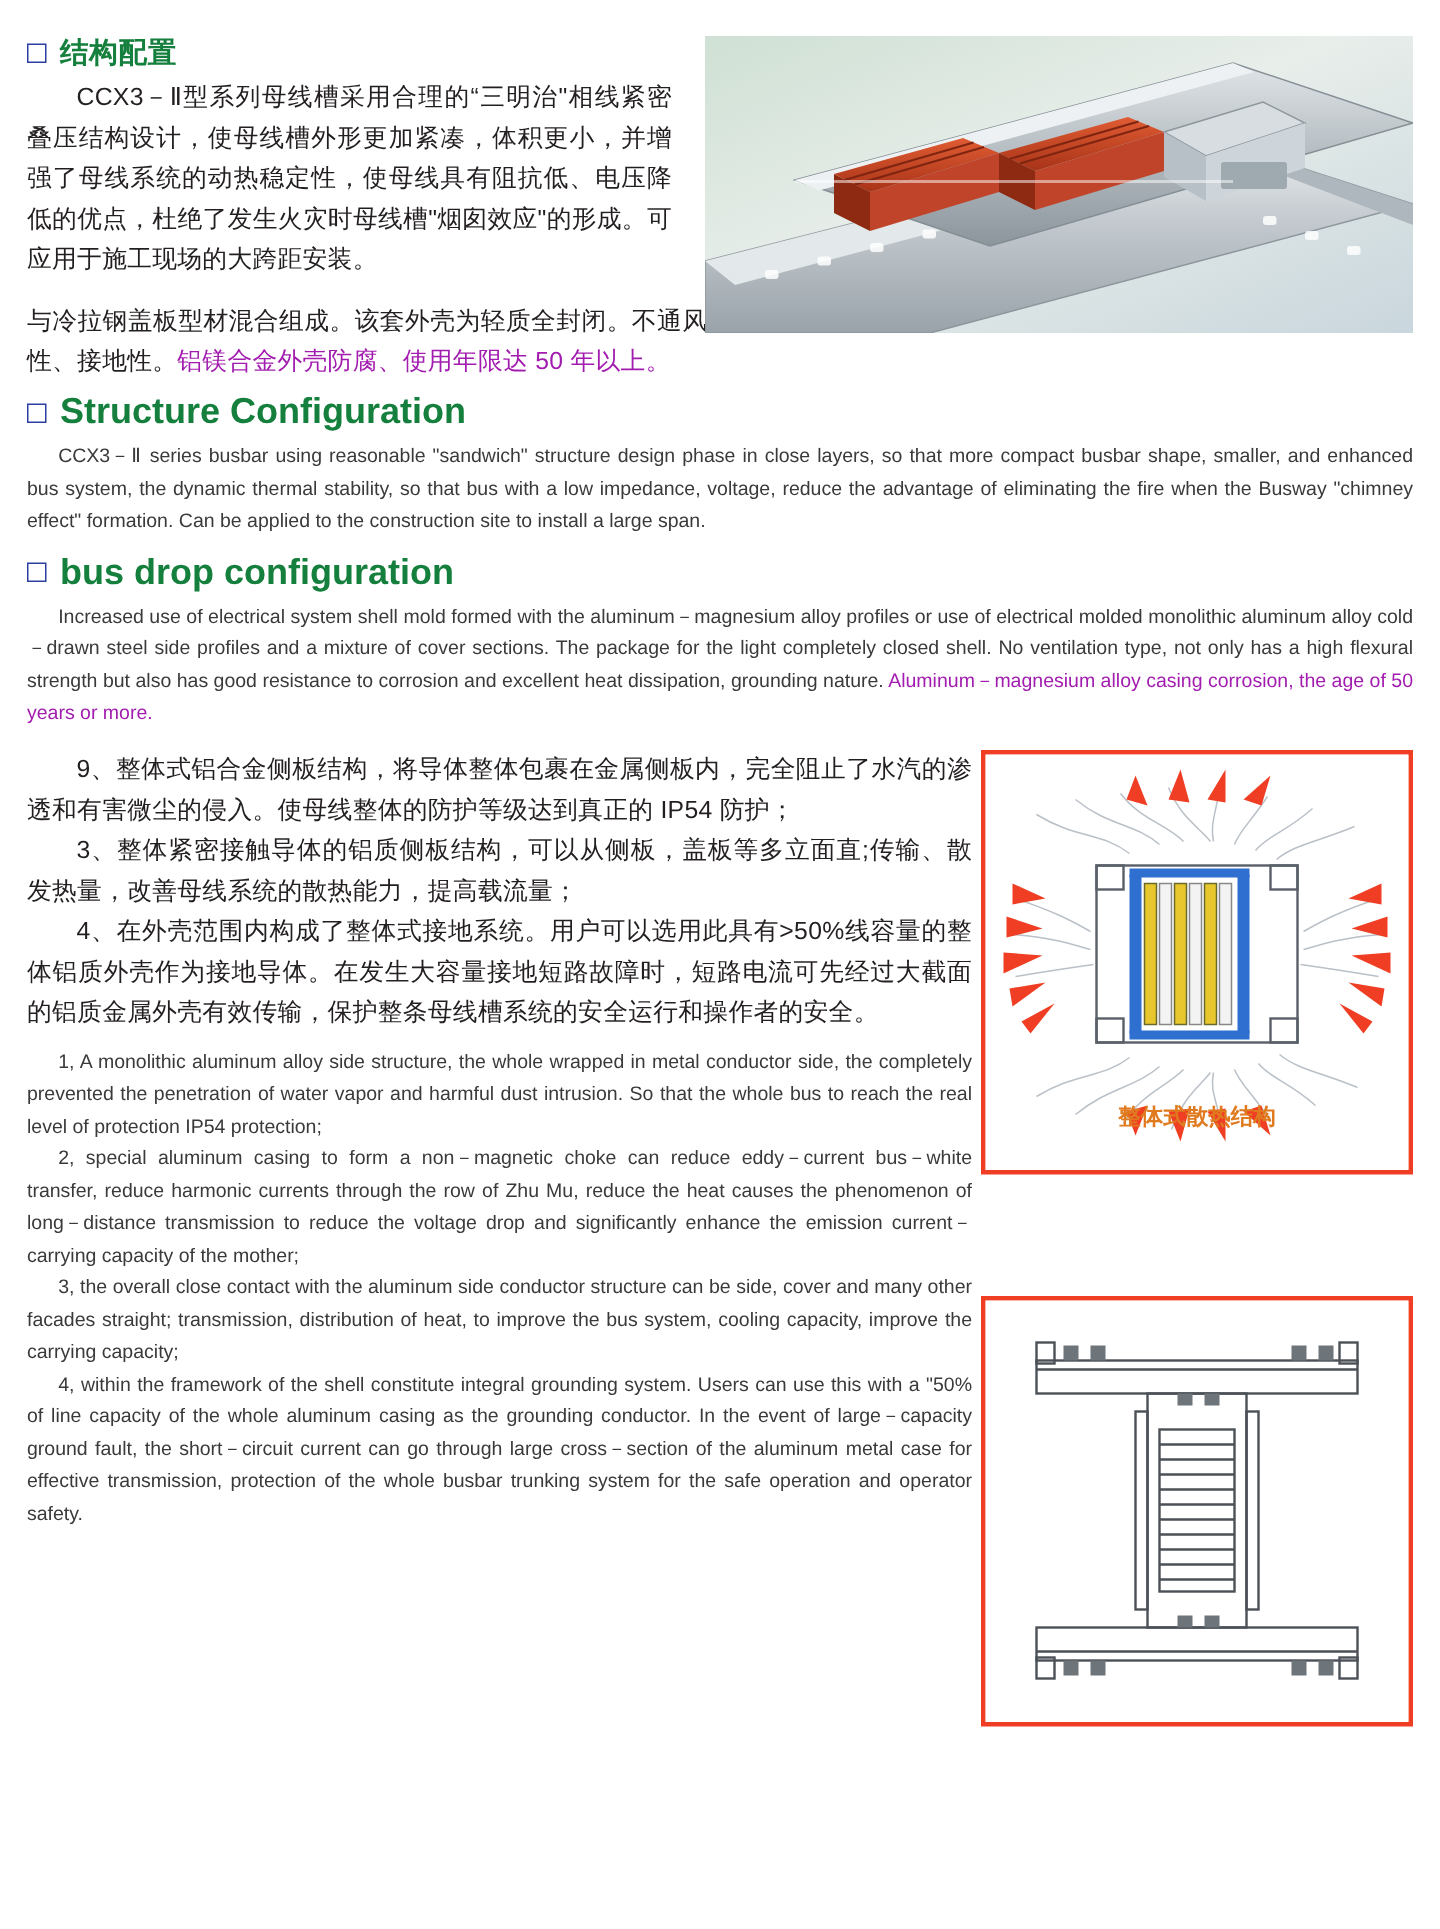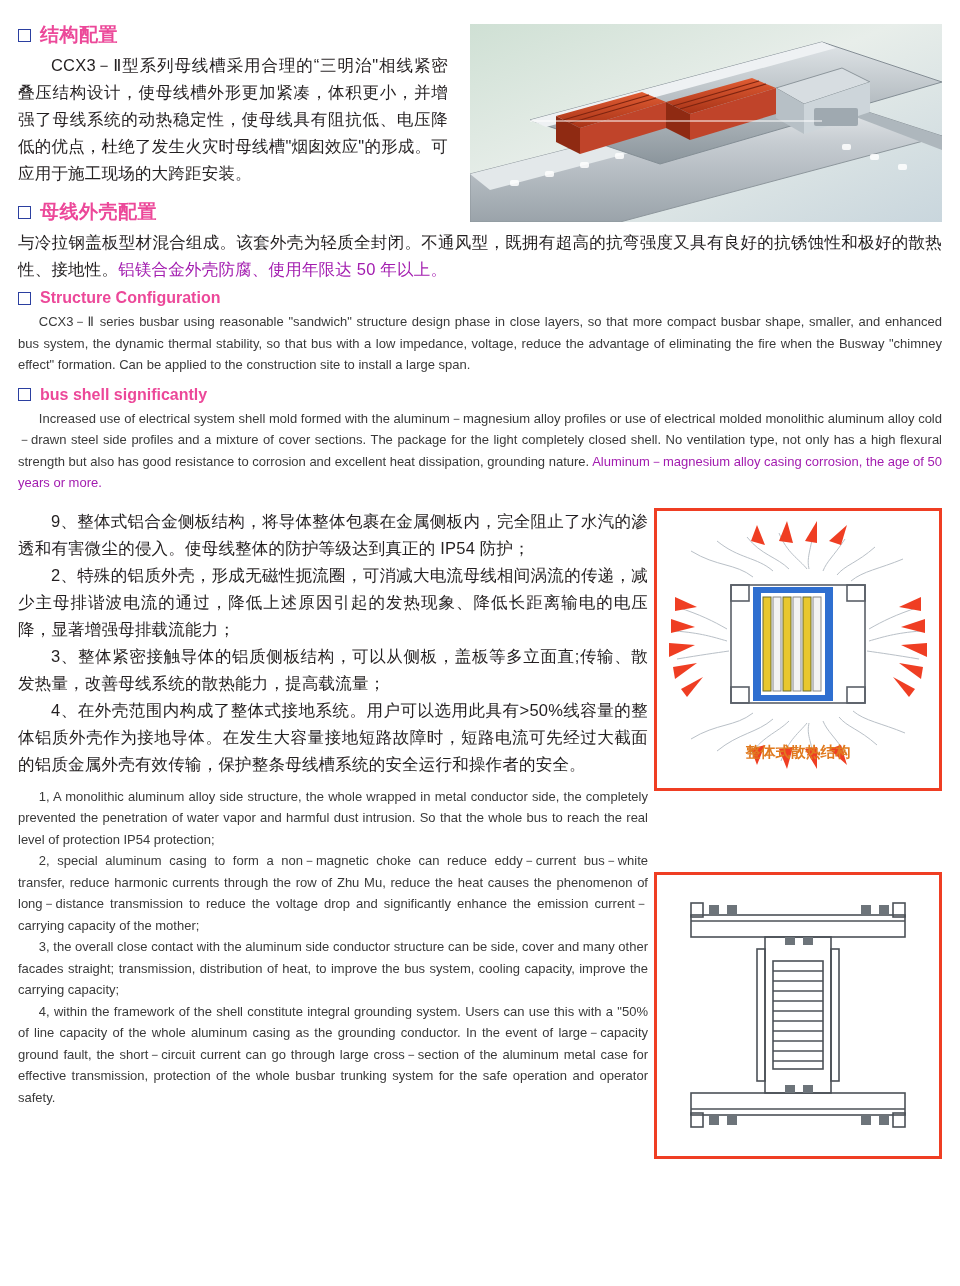--- a/index.html
+++ b/index.html
@@ -30,28 +30,28 @@
     margin: 0 0 4px 0;
   }
   .heading .sq {
     width: 11px;
     height: 11px;
     border: 1.5px solid #2b3fa0;
     display: inline-block;
     flex: none;
   }
   .heading .txt {
-    color: #ec4899;
+    color: #15803d;
     font-size: 19px;
     font-weight: bold;
     letter-spacing: 0.5px;
     white-space: nowrap;
   }
   .heading.en .txt {
-    font-size: 16px;
+    font-size: 24px;
     font-weight: bold;
     letter-spacing: 0px;
     text-align: center;
   }
 
   
   .cn {
     font-size: 16.5px;
     line-height: 27px;
     text-align: justify;
@@ -196,43 +196,39 @@
 
     <div class="col-left">
       <div class="heading">
         <span class="sq"></span>
         <span class="txt">结构配置</span>
       </div>
       <div class="cn"><span class="ind"></span><span>CCX3－Ⅱ型系列母线槽采用合理的“三明治"相线紧密叠压结构设计，使母线槽外形更加紧凑，体积更小，并增强了母线系统的动热稳定性，使母线具有阻抗低、电压降低的优点，杜绝了发生火灾时母线槽"烟囱效应"的形成。可应用于施工现场的大跨距安装。</span></div>
 
       <div class="block-gap"></div>
 
-      <div class="heading">
-        <span class="sq"></span>
-        <span class="txt">母线外壳配置</span>
-      </div>
     </div>
 
     <div class="cn" style="margin-top:2px;">
       <span>与冷拉钢盖板型材混合组成。该套外壳为轻质全封闭。不通风型，既拥有超高的抗弯强度又具有良好的抗锈蚀性和极好的散热性、接地性。</span><span class="orange">铝镁合金外壳防腐、使用年限达 50 年以上。</span>
     </div>
   </div>
 
   <div class="full" style="margin-top:6px;">
     <div class="heading en">
       <span class="sq"></span>
       <span class="txt">Structure Configuration</span>
     </div>
     <div class="en-p"><span class="ind"></span><span>CCX3－Ⅱ series busbar using reasonable "sandwich" structure design phase in close layers, so that more compact busbar shape, smaller, and enhanced bus system, the dynamic thermal stability, so that bus with a low impedance, voltage, reduce the advantage of eliminating the fire when the Busway "chimney effect" formation. Can be applied to the construction site to install a large span.</span></div>
 
     <div style="height:10px;"></div>
 
     <div class="heading en">
       <span class="sq"></span>
-      <span class="txt">bus shell significantly</span>
+      <span class="txt">bus drop configuration</span>
     </div>
     <div class="en-p"><span class="ind"></span><span>Increased use of electrical system shell mold formed with the aluminum－magnesium alloy profiles or use of electrical molded monolithic aluminum alloy cold－drawn steel side profiles and a mixture of cover sections. The package for the light completely closed shell. No ventilation type, not only has a high flexural strength but also has good resistance to corrosion and excellent heat dissipation, grounding nature.</span> <span class="orange">Aluminum－magnesium alloy casing corrosion, the age of 50 years or more.</span></div>
   </div>
 
   <div class="lower">
 
     <div class="fig" id="fig1">
       <svg width="282" height="277" viewBox="0 0 282 277">
         <rect x="0" y="0" width="282" height="277" fill="#ffffff"></rect>
 
@@ -361,21 +357,20 @@
           <rect x="52" y="240" width="10" height="10"></rect>
           <rect x="70" y="240" width="10" height="10"></rect>
           <rect x="204" y="240" width="10" height="10"></rect>
           <rect x="222" y="240" width="10" height="10"></rect>
         </g>
       </svg>
     </div>
 
     <div class="txtcol">
       <div class="cn"><span class="ind"></span><span>9、整体式铝合金侧板结构，将导体整体包裹在金属侧板内，完全阻止了水汽的渗透和有害微尘的侵入。使母线整体的防护等级达到真正的 IP54 防护；</span></div>
-      <div class="cn"><span class="ind"></span><span>2、特殊的铝质外壳，形成无磁性扼流圈，可消减大电流母线相间涡流的传递，减少主母排谐波电流的通过，降低上述原因引起的发热现象、降低长距离输电的电压降，显著增强母排载流能力；</span></div>
       <div class="cn"><span class="ind"></span><span>3、整体紧密接触导体的铝质侧板结构，可以从侧板，盖板等多立面直;传输、散发热量，改善母线系统的散热能力，提高载流量；</span></div>
       <div class="cn"><span class="ind"></span><span>4、在外壳范围内构成了整体式接地系统。用户可以选用此具有&gt;50%线容量的整体铝质外壳作为接地导体。在发生大容量接地短路故障时，短路电流可先经过大截面的铝质金属外壳有效传输，保护整条母线槽系统的安全运行和操作者的安全。</span></div>
 
       <div style="height:8px;"></div>
 
       <div class="en-p"><span class="ind"></span><span>1, A monolithic aluminum alloy side structure, the whole wrapped in metal conductor side, the completely prevented the penetration of water vapor and harmful dust intrusion. So that the whole bus to reach the real level of protection IP54 protection;</span></div>
       <div class="en-p"><span class="ind"></span><span>2, special aluminum casing to form a non－magnetic choke can reduce eddy－current bus－white transfer, reduce harmonic currents through the row of Zhu Mu, reduce the heat causes the phenomenon of long－distance transmission to reduce the voltage drop and significantly enhance the emission current－carrying capacity of the mother;</span></div>
       <div class="en-p"><span class="ind"></span><span>3, the overall close contact with the aluminum side conductor structure can be side, cover and many other facades straight; transmission, distribution of heat, to improve the bus system, cooling capacity, improve the carrying capacity;</span></div>
       <div class="en-p"><span class="ind"></span><span>4, within the framework of the shell constitute integral grounding system. Users can use this with a "50% of line capacity of the whole aluminum casing as the grounding conductor. In the event of large－capacity ground fault, the short－circuit current can go through large cross－section of the aluminum metal case for effective transmission, protection of the whole busbar trunking system for the safe operation and operator safety.</span></div>
     </div>

